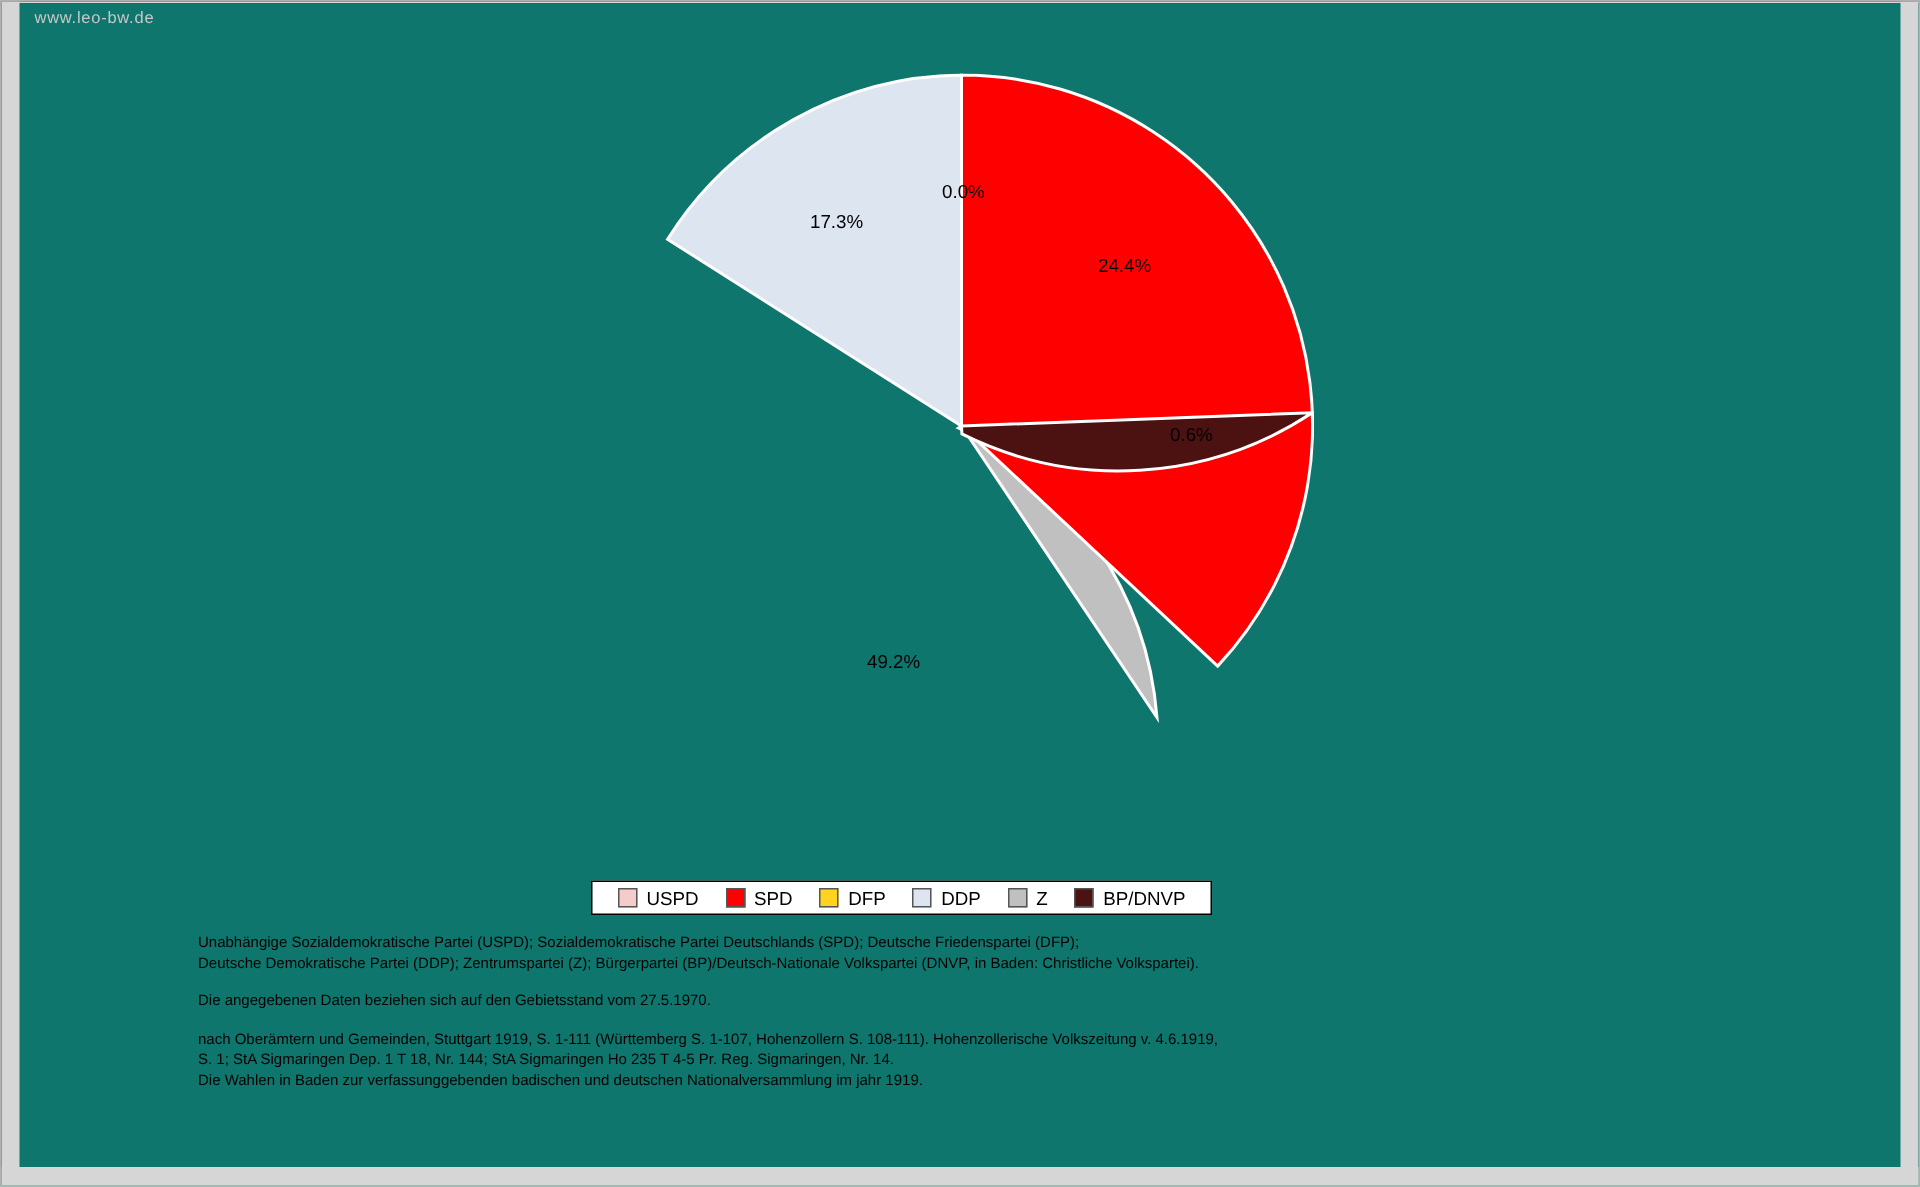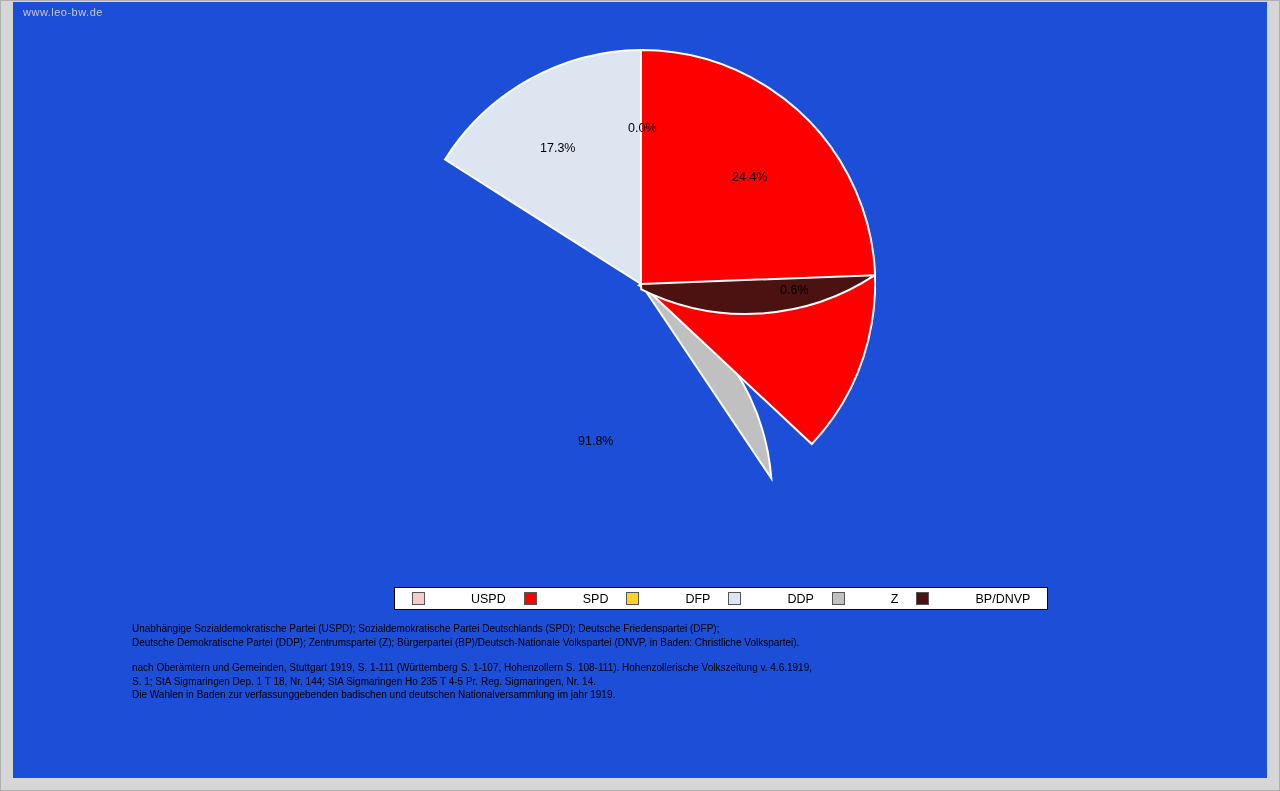--- a/index.html
+++ b/index.html
@@ -7,21 +7,21 @@
     padding: 0;
     background: #ffffff;
   }
   body {
     font-family: "Liberation Sans", sans-serif;
   }
   #page {
     position: relative;
     width: 1280px;
     height: 791px;
-    background: #1d4ed8;
+    background: #0f766e;
     border: 1px solid #b0b0b0;
     box-sizing: border-box;
     overflow: hidden;
   }
   .frame-edge-left {
     position: absolute;
     left: 0; top: 0;
     width: 12px; height: 791px;
     background: #d6d6d6;
   }
@@ -100,21 +100,20 @@
     width: 13px;
     height: 13px;
     border: 1px solid #555555;
     margin-right: 6px;
     box-sizing: border-box;
   }
   .legend-label {
     font-size: 12.5px;
     color: #000000;
     font-family: "Liberation Sans", sans-serif;
-    margin-left: 40px;
   }
   .notes {
     position: absolute;
     left: 131px;
     top: 621px;
     width: 1100px;
   }
   .note-block {
     margin-bottom: 12px;
   }
@@ -152,21 +151,21 @@
 
       <path d="M 235 235 L 235 1 L 235.3 1 Z" transform="rotate(0.01 235 235)" fill="#ffd320" stroke="#ffd320" stroke-width="0.6"></path>
 
       <path d="M 235 235 L 235 1 A 234 234 0 0 0 39.04 110.50 Z" fill="#dde5f0" stroke="#ffffff" stroke-width="2"></path>
     </svg>
 
     <div class="slice-label" style="left:222px; top:72px;">0.0%</div>
     <div class="slice-label" style="left:326px; top:121px;">24.4%</div>
     <div class="slice-label" style="left:134px; top:92px;">17.3%</div>
     <div class="slice-label" style="left:374px; top:234px;">0.6%</div>
-    <div class="slice-label" style="left:172px; top:385px;">91.8%</div>
+    <div class="slice-label" style="left:172px; top:385px;">49.2%</div>
   </div>
 
   <div class="legend">
     <div class="legend-item">
       <span class="legend-swatch" style="background:#f4cccc;"></span>
       <span class="legend-label">USPD</span>
     </div>
     <div class="legend-item">
       <span class="legend-swatch" style="background:#fe0000;"></span>
       <span class="legend-label">SPD</span>
@@ -188,19 +187,22 @@
       <span class="legend-label">BP/DNVP</span>
     </div>
   </div>
 
   <div class="notes">
     <div class="note-block">
       <div class="note-line">Unabhängige Sozialdemokratische Partei (USPD); Sozialdemokratische Partei Deutschlands (SPD); Deutsche Friedenspartei (DFP);</div>
       <div class="note-line">Deutsche Demokratische Partei (DDP); Zentrumspartei (Z); Bürgerpartei (BP)/Deutsch-Nationale Volkspartei (DNVP, in Baden: Christliche Volkspartei).</div>
     </div>
     <div class="note-block">
+      <div class="note-line">Die angegebenen Daten beziehen sich auf den Gebietsstand vom 27.5.1970.</div>
+    </div>
+    <div class="note-block">
       <div class="note-line">nach Oberämtern und Gemeinden, Stuttgart 1919, S. 1-111 (Württemberg S. 1-107, Hohenzollern S. 108-111). Hohenzollerische Volkszeitung v. 4.6.1919,</div>
       <div class="note-line">S. 1; StA Sigmaringen Dep. 1 T 18, Nr. 144; StA Sigmaringen Ho 235 T 4-5 Pr. Reg. Sigmaringen, Nr. 14.</div>
       <div class="note-line">Die Wahlen in Baden zur verfassunggebenden badischen und deutschen Nationalversammlung im jahr 1919.</div>
     </div>
   </div>
 
 </div>
 
 </body></html>

